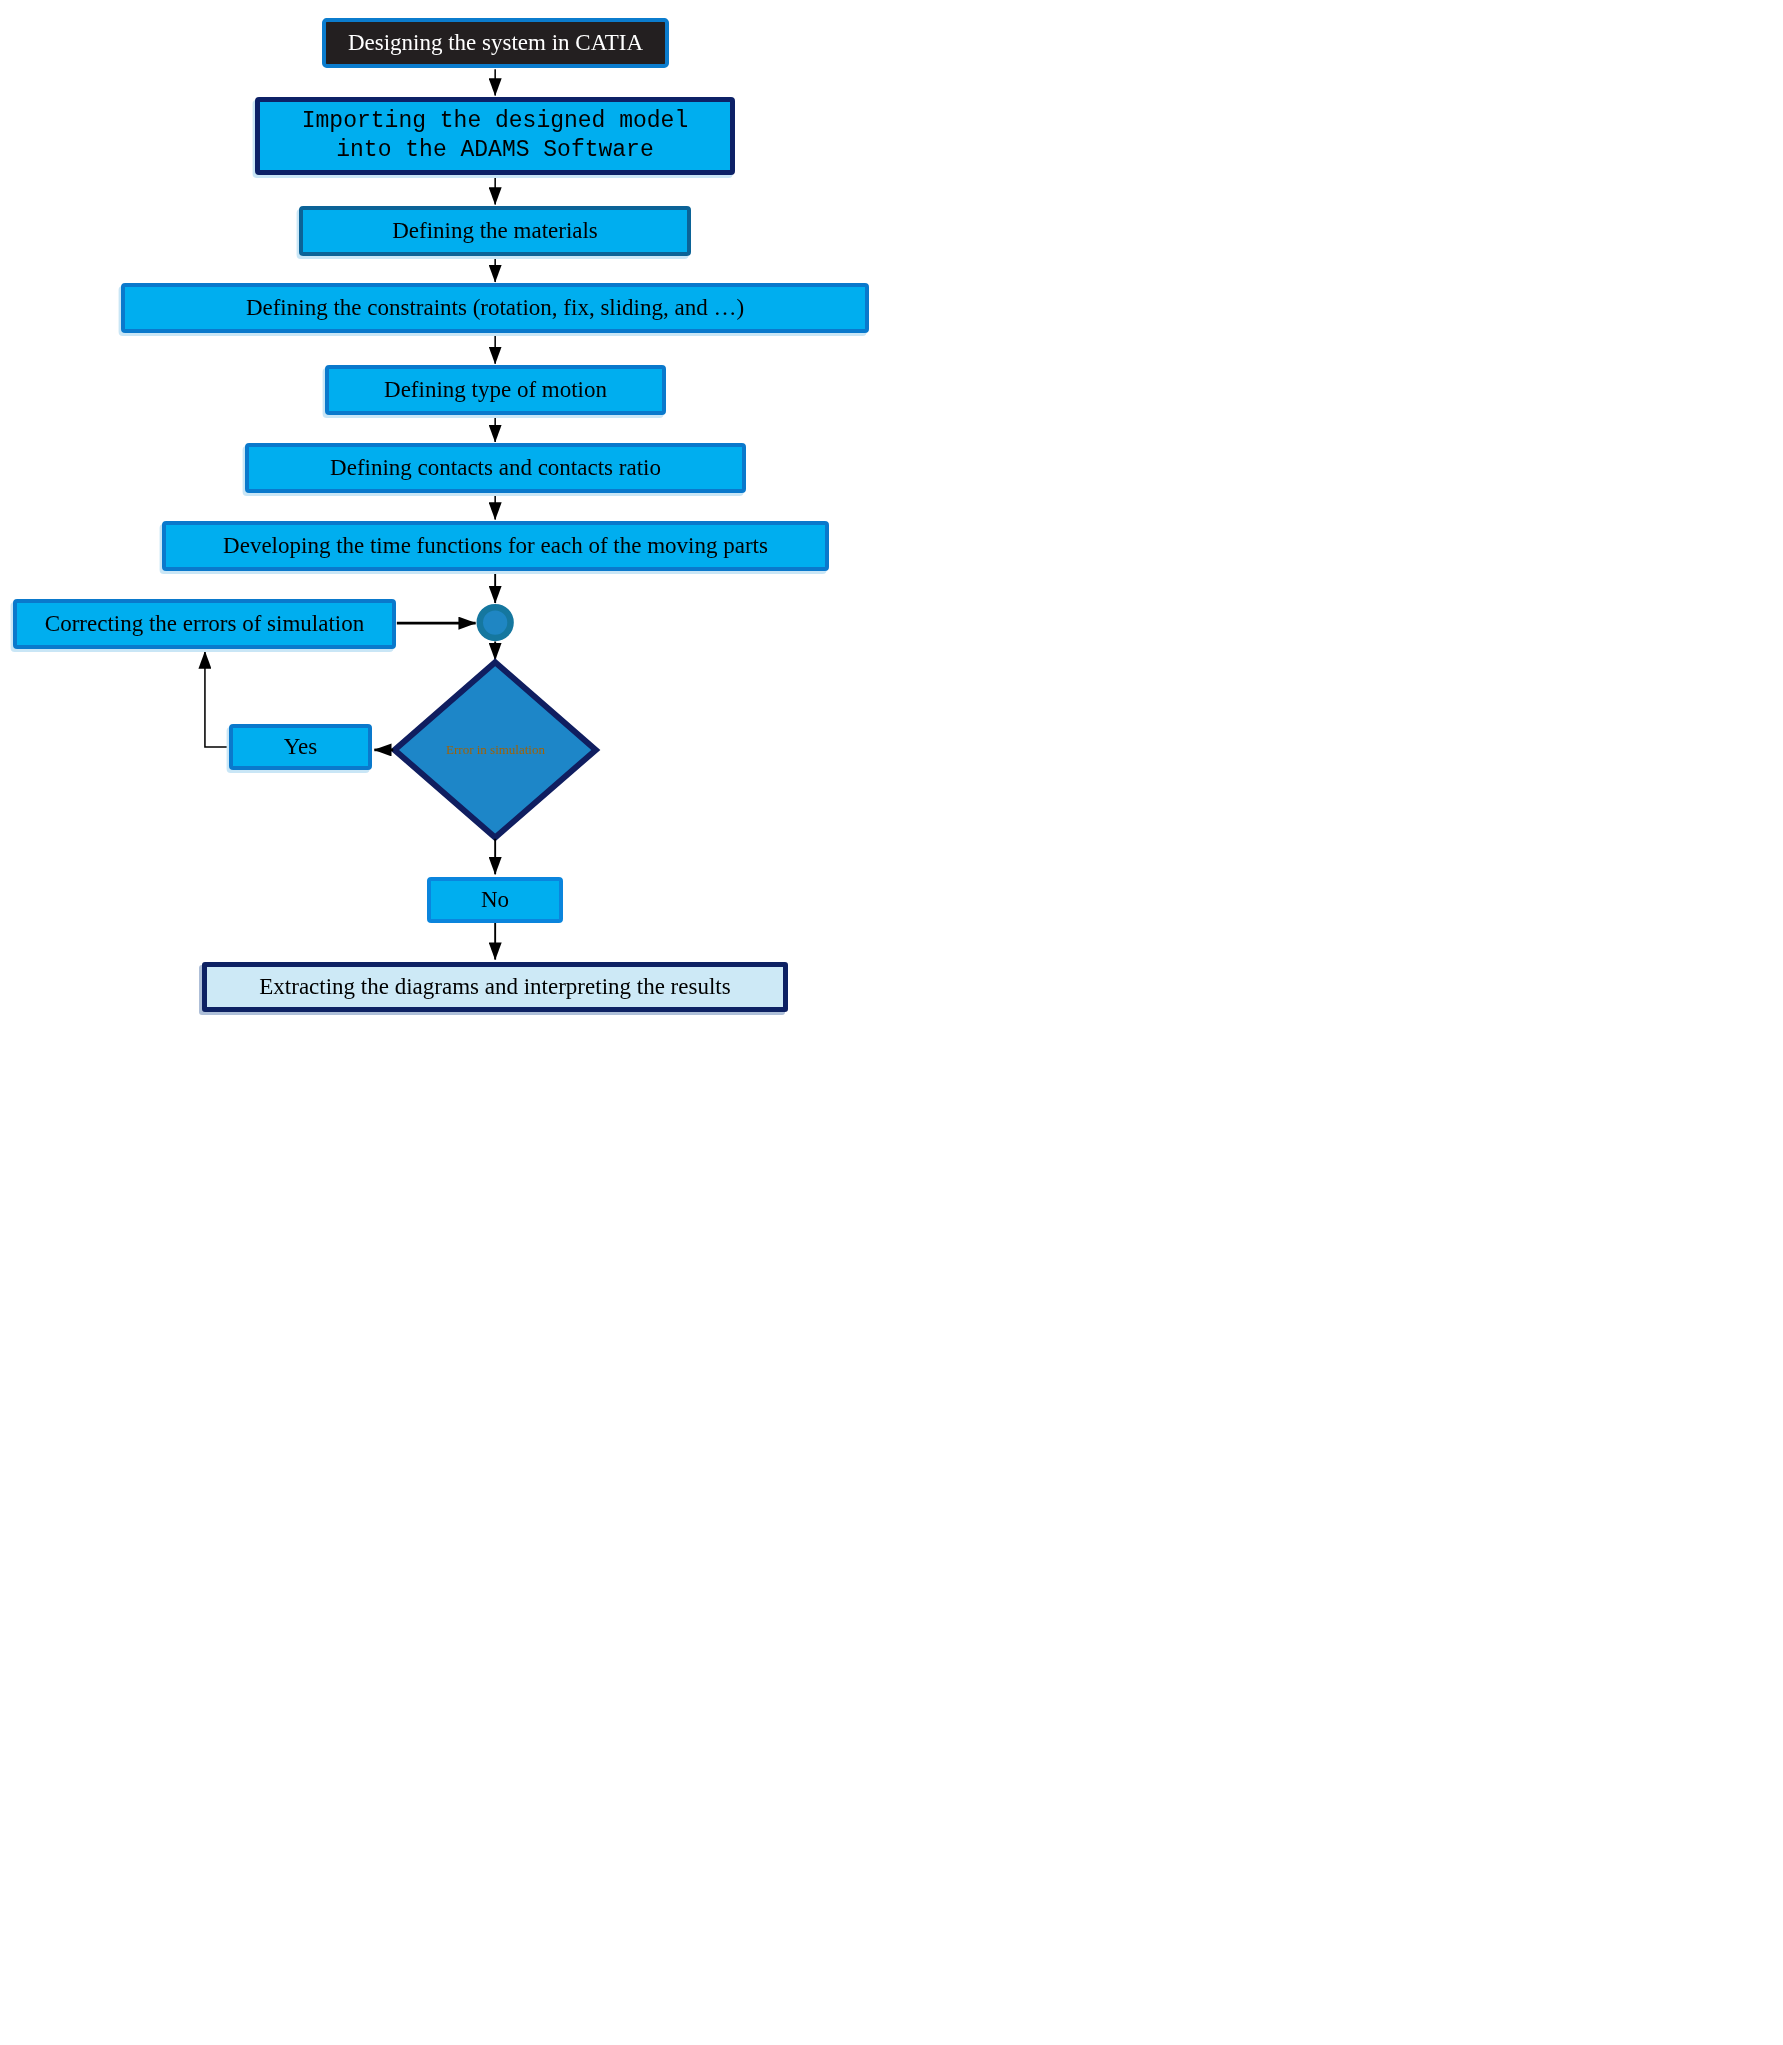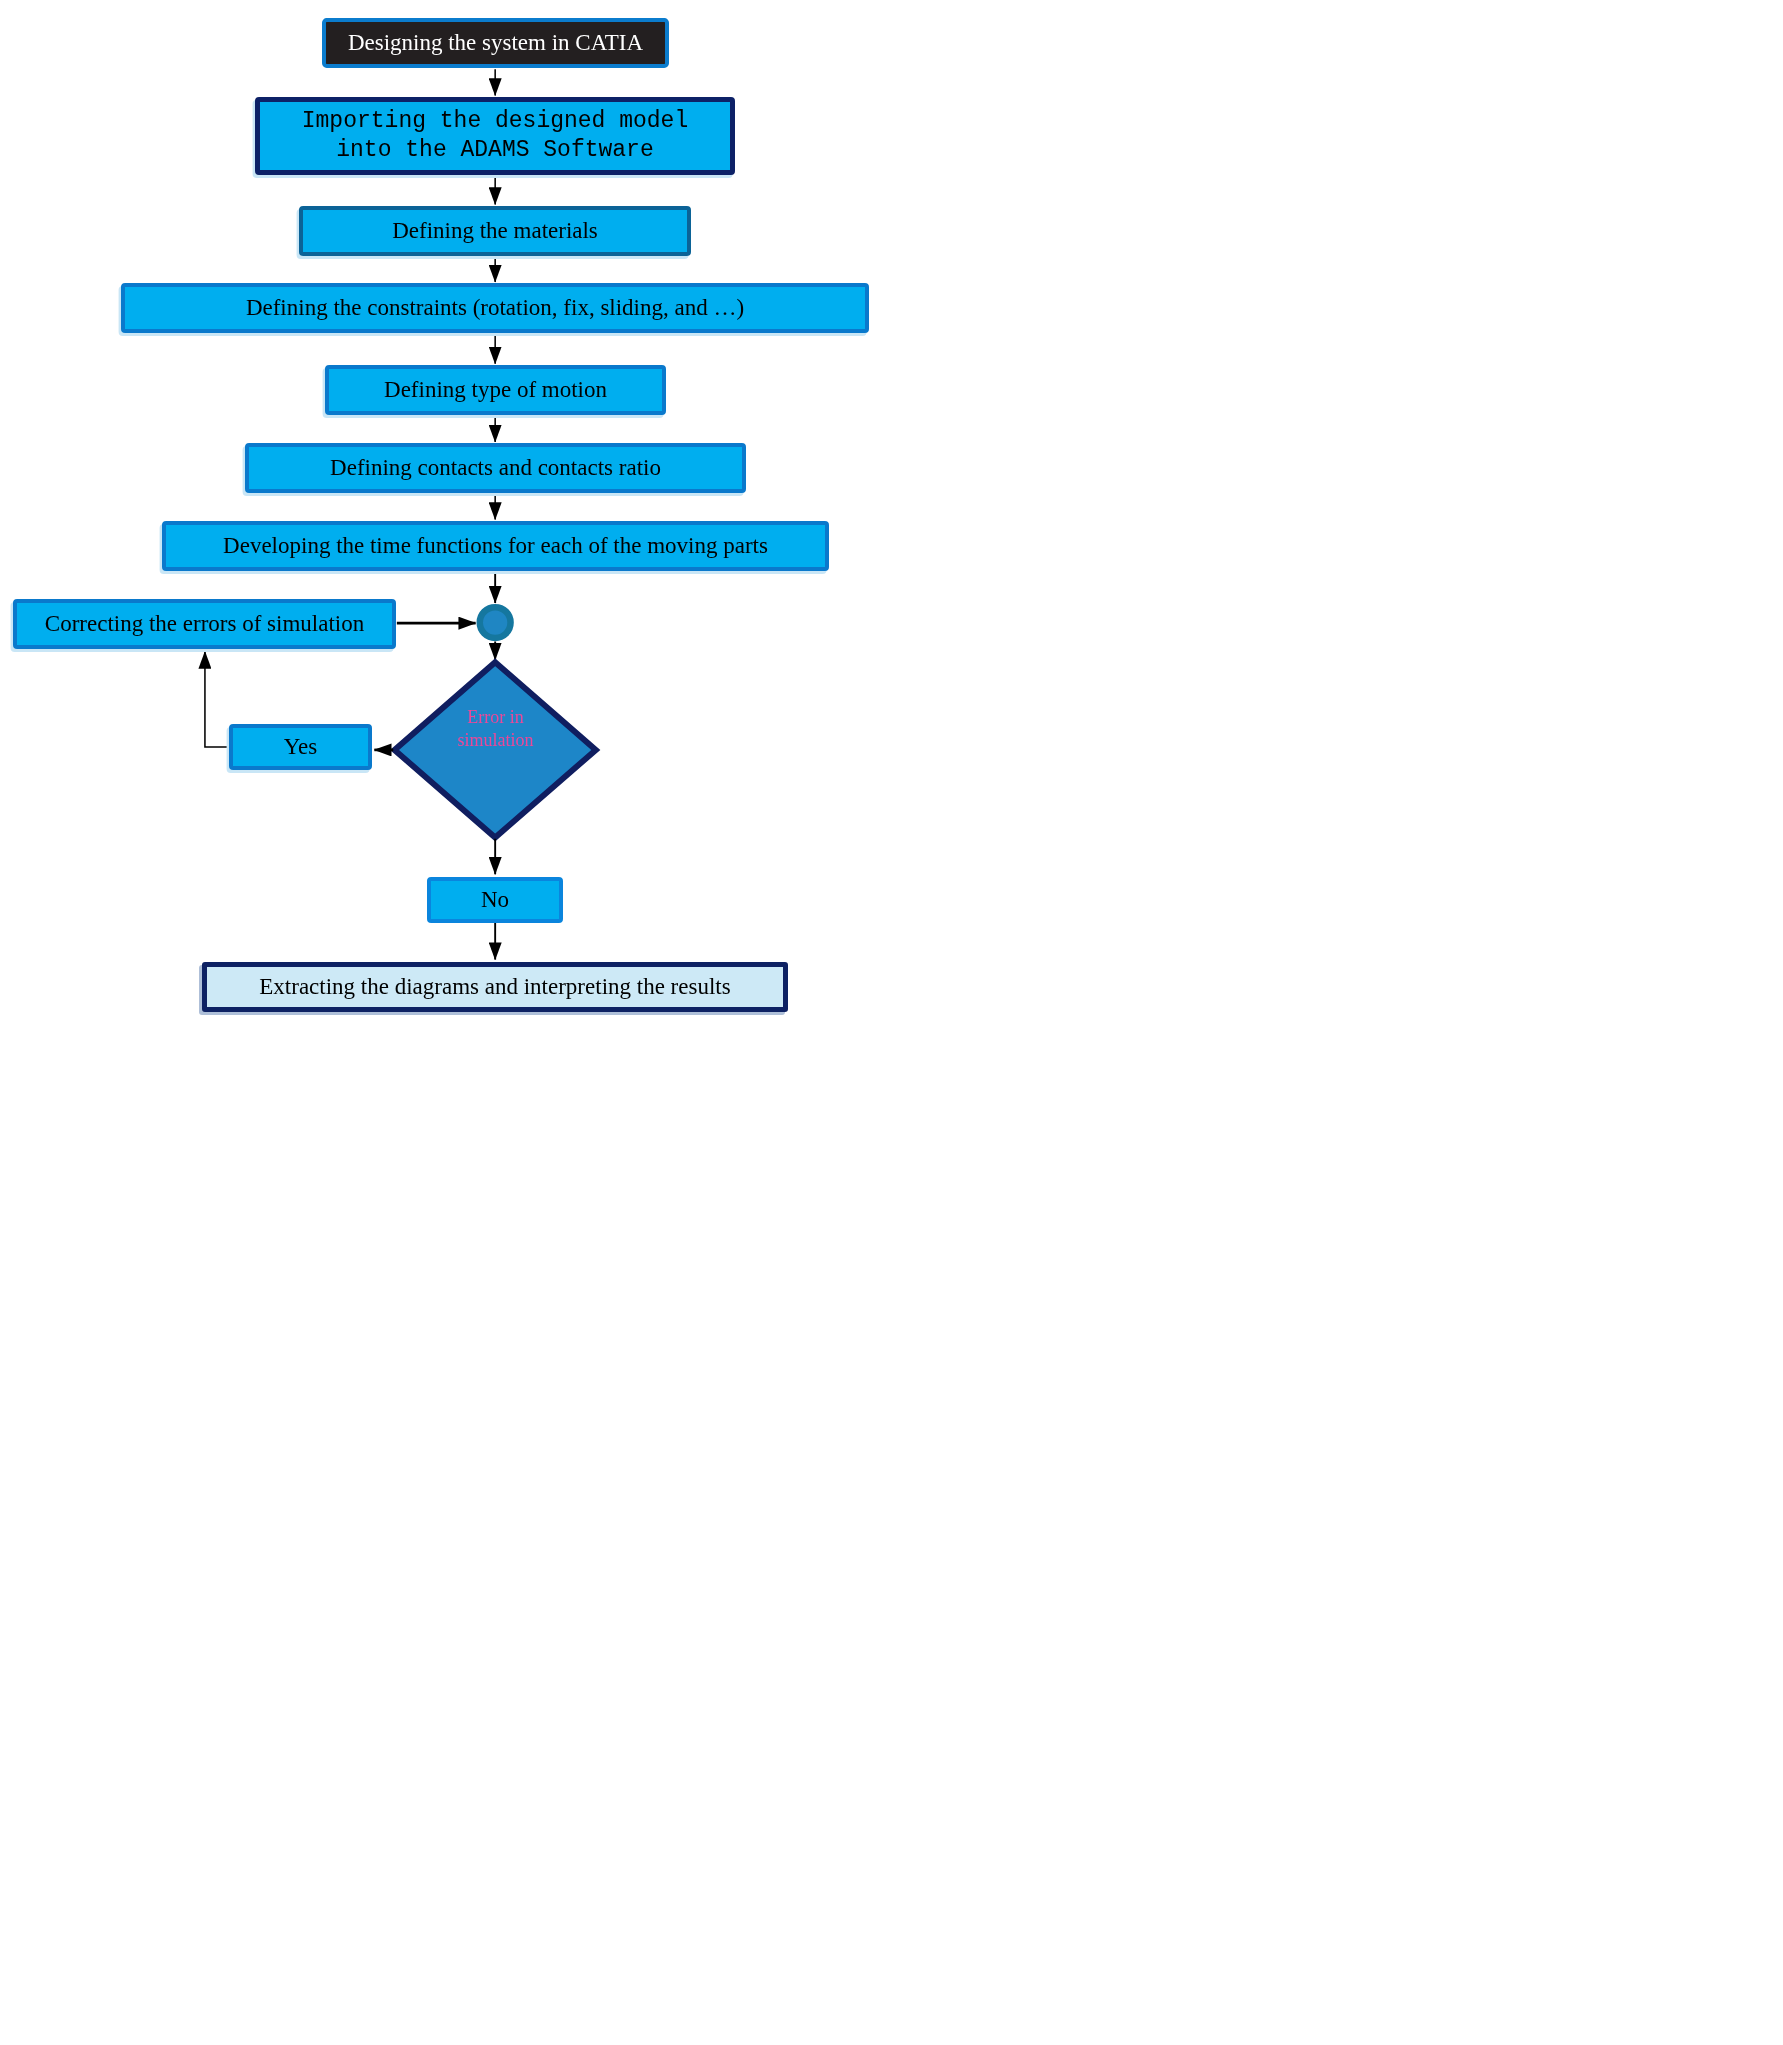--- a/index.html
+++ b/index.html
@@ -63,22 +63,22 @@
   }
   .end{
     background:var(--end-fill);
     border:5.3px solid var(--end-border);
     border-radius:3px;
     box-shadow:-3px 3px 0 #aebfd8;
   }
   .decision-label{
     position:absolute;
     left:395px;top:706px;width:201px;height:88px;
-    display:flex;justify-content:center;
-    text-align:center;color:#ec4899;font-size:18px;line-height:1.3;
+    display:flex;align-items:center;justify-content:center;
+    text-align:center;color:#a16207;font-size:13px;line-height:1.3;
   }
   .decision-label span{max-width:136px;display:inline-block;}
   .import span{max-width:403px;display:inline-block;}
 </style>
 </head>
 <body>
 
 <div class="canvas">
 
   <svg class="connectors" viewBox="0 0 1506 1727" xmlns="http://www.w3.org/2000/svg">

